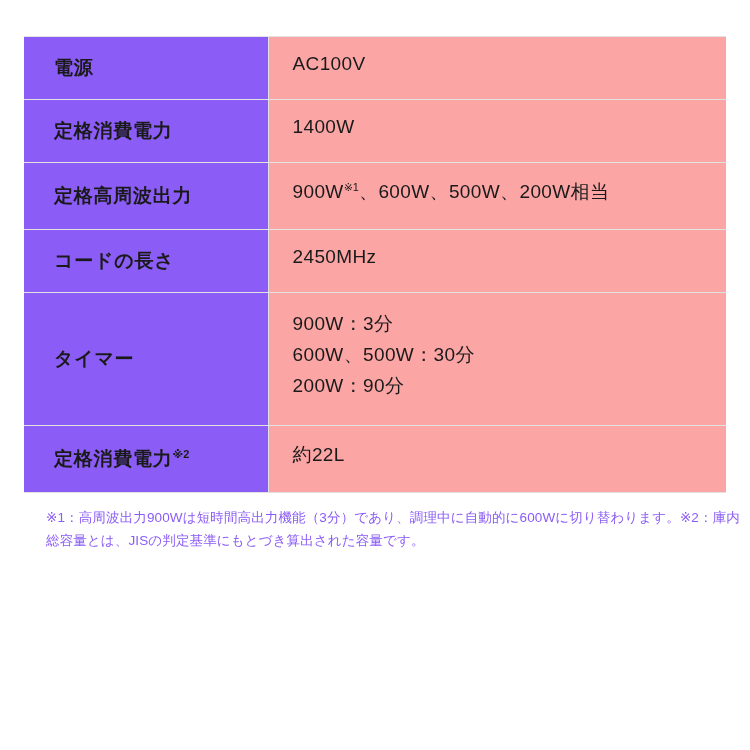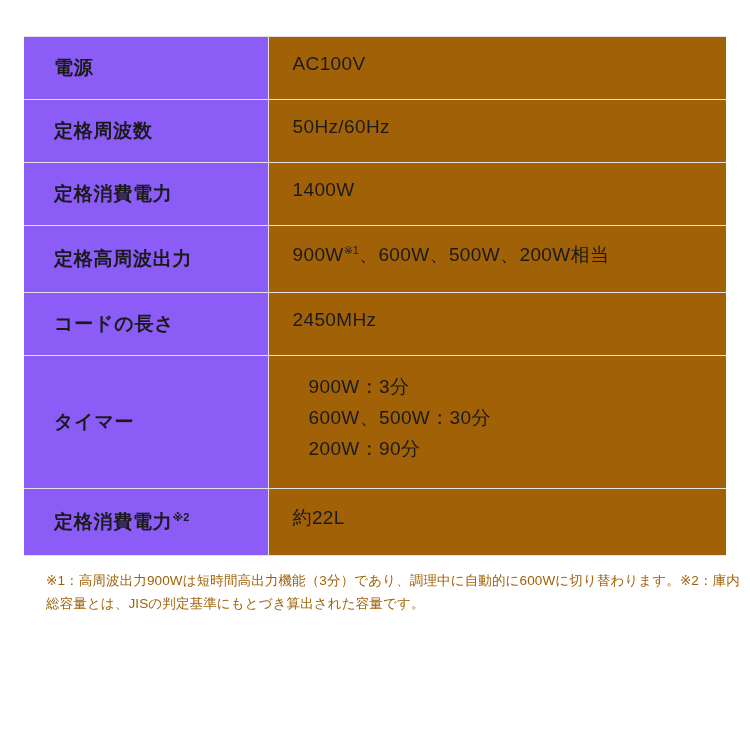--- a/index.html
+++ b/index.html
@@ -41,48 +41,47 @@
     vertical-align: middle;
     font-weight: bold;
     font-size: 19px;
     letter-spacing: 0.04em;
     padding: 16px 0 16px 30px;
     box-sizing: border-box;
     border-right: 1px solid #e2e2e2;
     color: #1a1a1a;
   }
   table.spec td {
-    background: #a16207;
+    background: #fca5a5;
     vertical-align: middle;
     font-size: 19px;
     letter-spacing: 0.02em;
     padding: 16px 12px 24px 24px;
     box-sizing: border-box;
     color: #1a1a1a;
   }
   .sup {
     font-size: 11px;
     vertical-align: super;
     letter-spacing: 0;
   }
   .multiline div {
     line-height: 1.62;
     white-space: nowrap;
-    margin-left: 16px;
   }
   .tall th, .tall td {
     padding-top: 18px;
     padding-bottom: 18px;
   }
   .notes {
     width: 700px;
     margin: 14px 16px 0 22px;
     font-size: 13.5px;
     line-height: 1.68;
-    color: #a16207;
+    color: #8b5cf6;
     letter-spacing: 0.01em;
   }
   .notes p {
     margin: 0;
   }
 </style>
 </head>
 <body>
 
 <div class="page">
@@ -91,28 +90,20 @@
     <tbody>
       <tr>
         <th>
           <span>電源</span>
         </th>
         <td>
           <span>AC100V</span>
         </td>
       </tr>
 
-      <tr>
-        <th>
-          <span>定格周波数</span>
-        </th>
-        <td>
-          <span>50Hz/60Hz</span>
-        </td>
-      </tr>
 
       <tr>
         <th>
           <span>定格消費電力</span>
         </th>
         <td>
           <span>1400W</span>
         </td>
       </tr>
 

